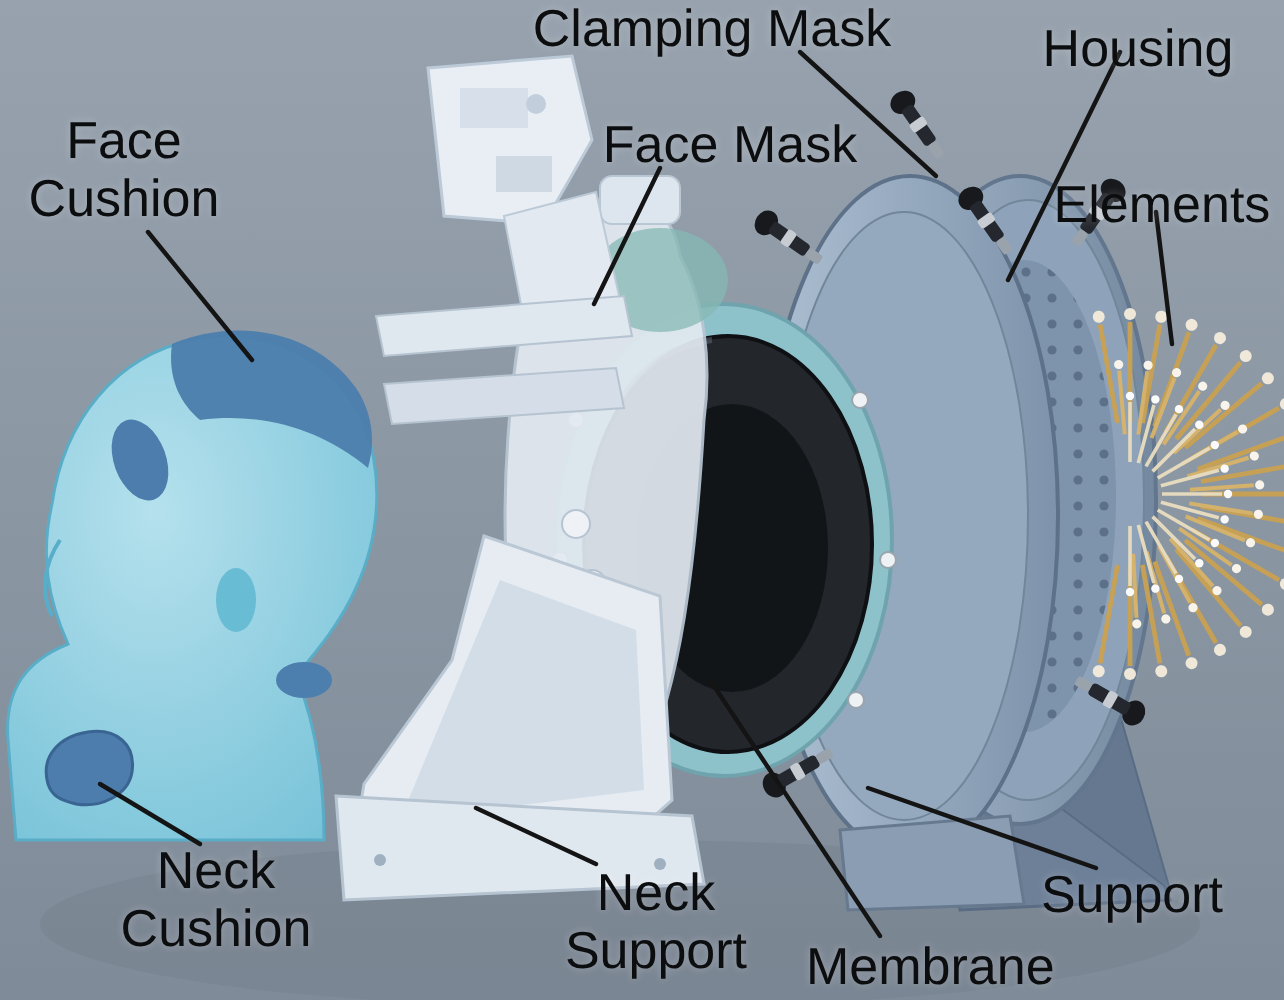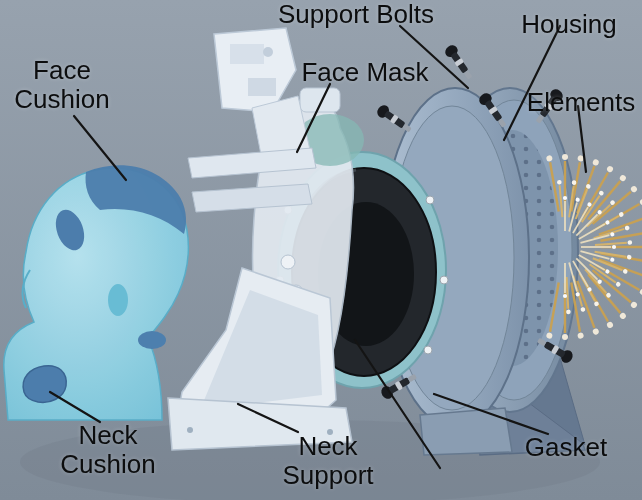--- a/index.html
+++ b/index.html
@@ -208,22 +208,23 @@
     <line x1="74" y1="116" x2="126" y2="180"></line>
     <line x1="330" y1="84" x2="297" y2="152"></line>
     <line x1="578" y1="106" x2="586" y2="172"></line>
     <line x1="100" y1="422" x2="50" y2="392"></line>
     <line x1="298" y1="432" x2="238" y2="404"></line>
     <line x1="440" y1="468" x2="355" y2="340"></line>
     <line x1="548" y1="434" x2="434" y2="394"></line>
   </g>
 </svg>
 
-  <div class="label" style="left:256px;top:0;width:200px;">Support Bolts</div>
+  <div class="label" style="left:256px;top:0;width:200px;">Clamping Mask</div>
   <div class="label nowrap" style="left:514px;top:10px;width:110px;">Housing</div>
   <div class="label nowrap" style="left:294px;top:58px;width:142px;">Face Mask</div>
   <div class="label" style="left:2px;top:56px;width:120px;">Face Cushion</div>
   <div class="label nowrap" style="left:521px;top:88px;width:120px;">Elements</div>
   <div class="label" style="left:268px;top:432px;width:120px;">Neck Support</div>
   <div class="label" style="left:48px;top:421px;width:120px;">Neck Cushion</div>
-  <div class="label nowrap" style="left:514px;top:433px;width:104px;">Gasket</div>
+  <div class="label nowrap" style="left:403px;top:469px;width:122px;">Membrane</div>
+  <div class="label nowrap" style="left:514px;top:433px;width:104px;">Support</div>
 
 </div>
 
 </body></html>

